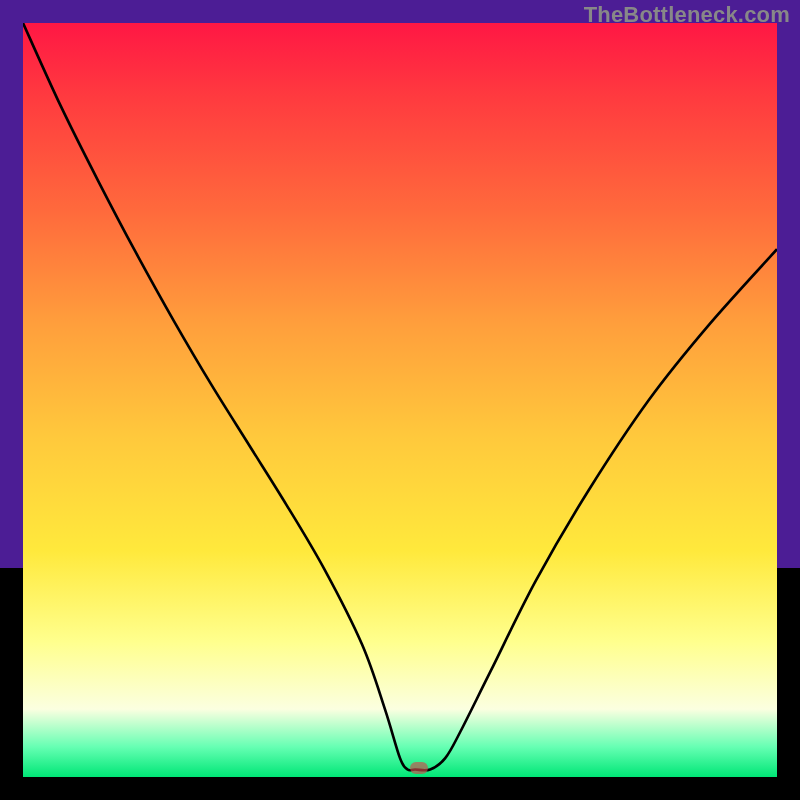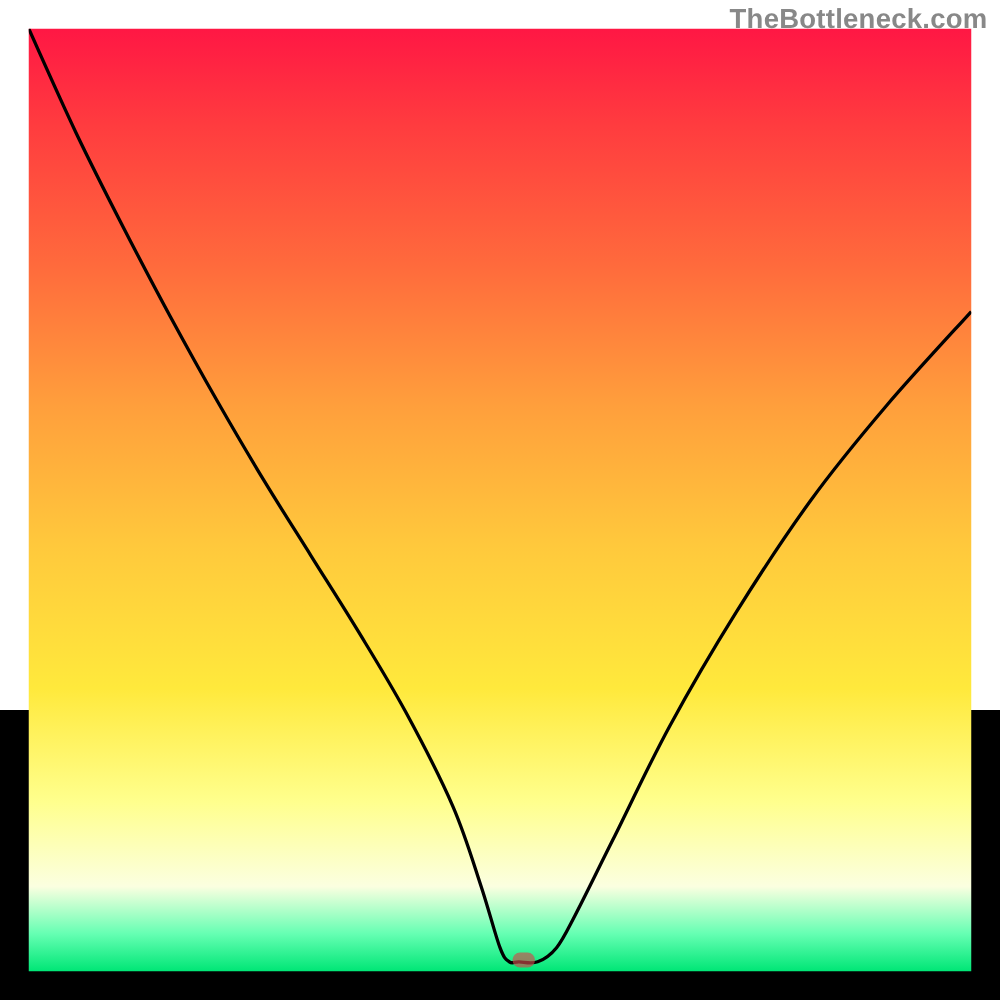--- a/index.html
+++ b/index.html
@@ -10,21 +10,21 @@
     background: #000;
     overflow: hidden;
     font-family: Arial, Helvetica, sans-serif;
   }
   .frame {
     position: absolute;
     top: 0;
     left: 0;
     width: 800px;
     height: 568px;
-    background: #ffffff;
+    background: #4c1d95;
   }
   .plot-area {
     position: absolute;
     top: 23px;
     left: 23px;
     width: 754px;
     height: 754px;
     background: linear-gradient(
       to bottom,
       #ff1744 0%,

